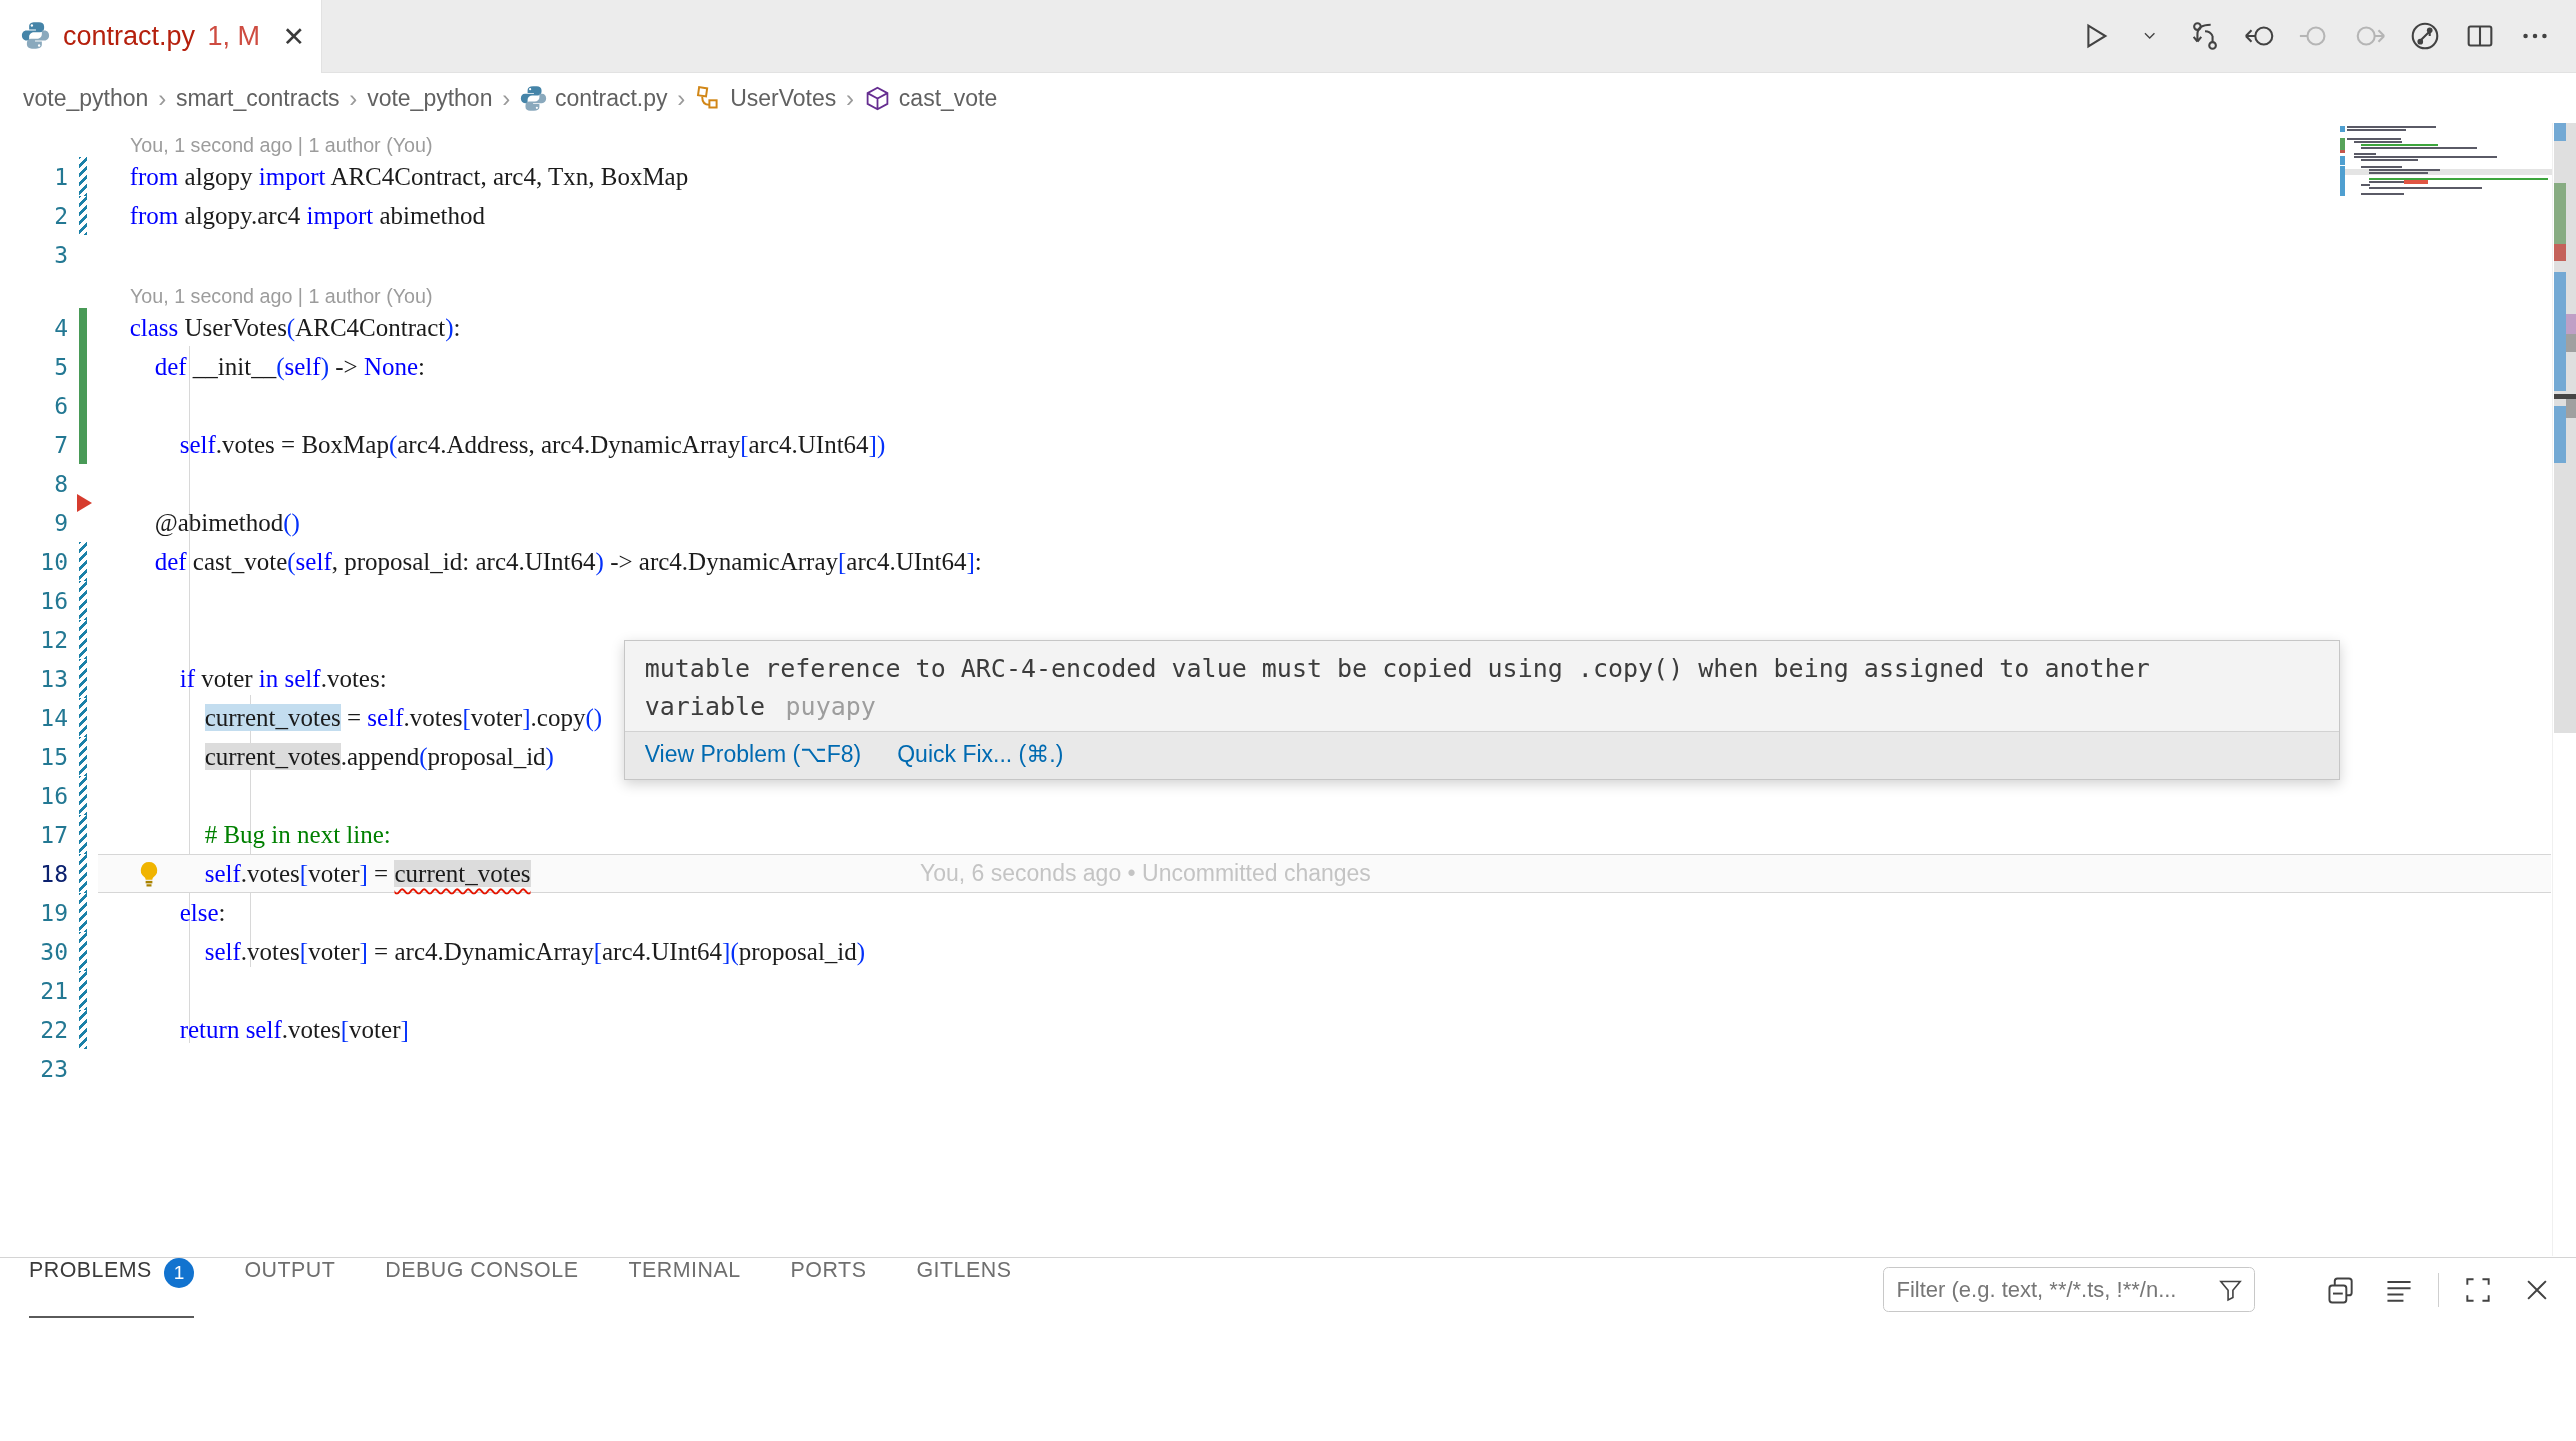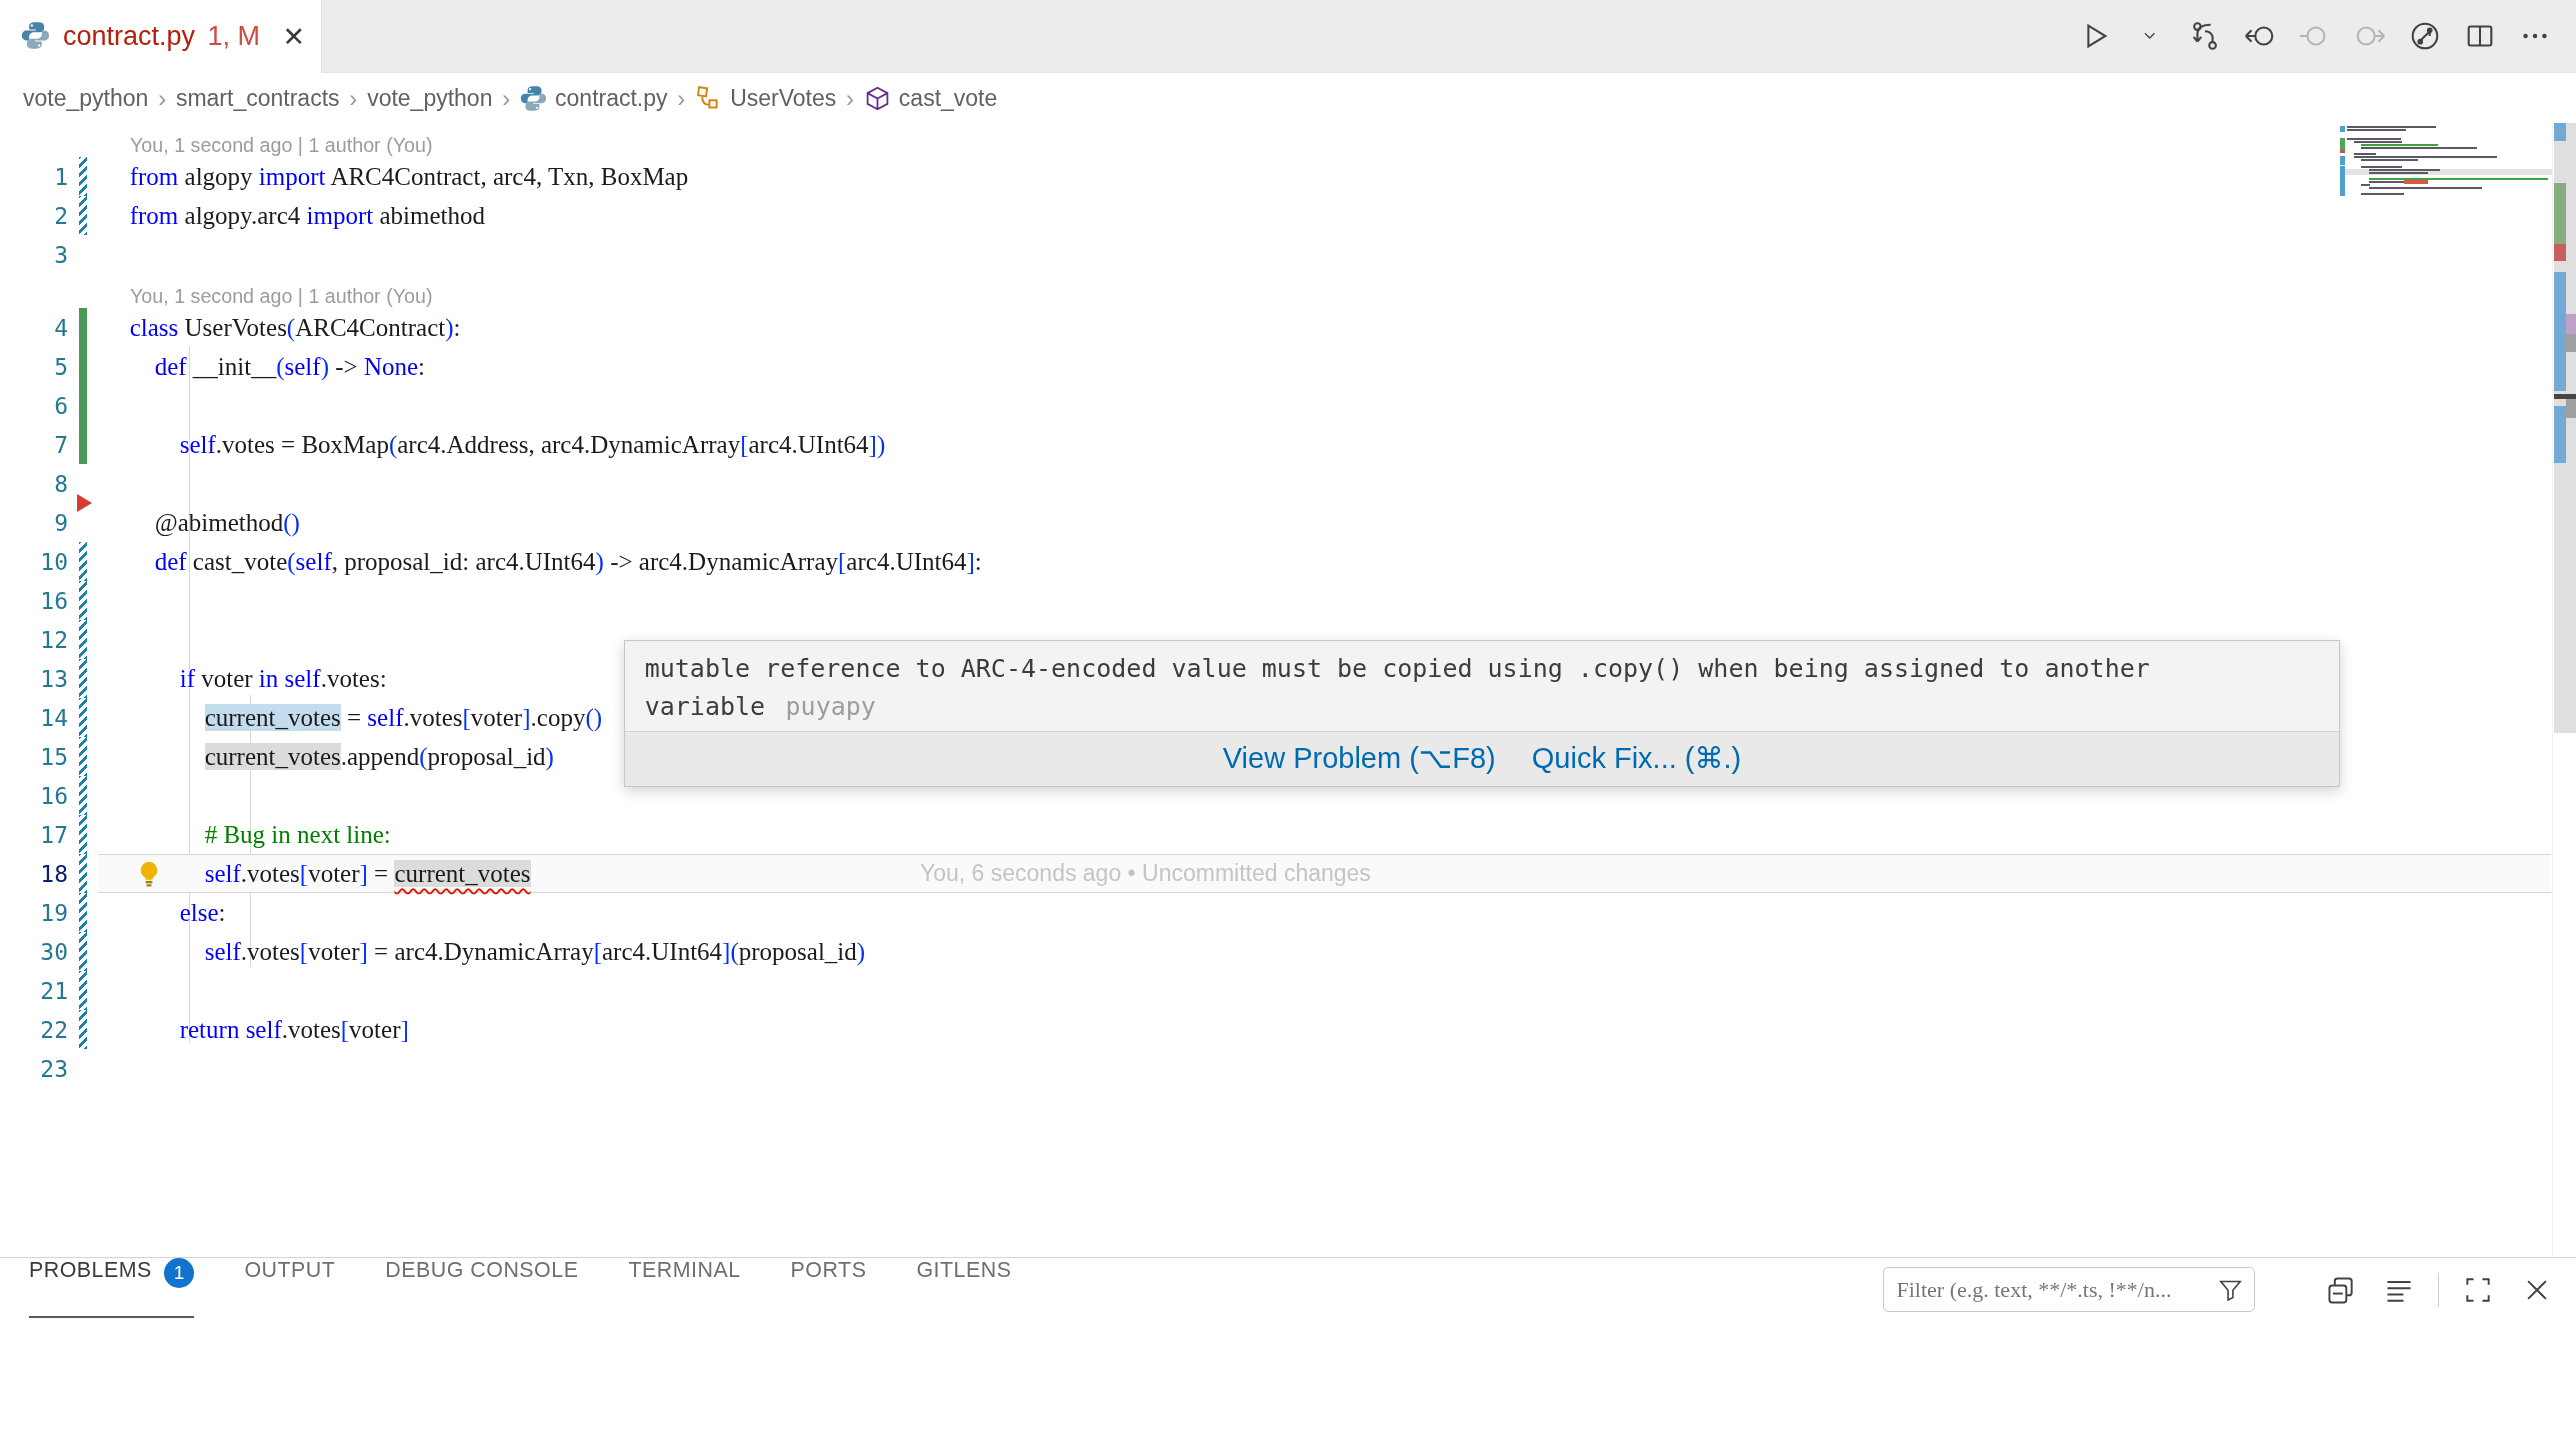--- a/index.html
+++ b/index.html
@@ -68,37 +68,37 @@
   .rmark { position:absolute; }
 
   
   .hover { position:absolute; left:624px; top:640px; width:1716px; z-index:20;
     background:#f3f3f3; border:0.9px solid #c6c6c6; box-shadow:0 3.6px 12.5px rgba(0,0,0,0.18); }
   .hv-msg { padding:9px 19.7px 5.4px 19.7px; font-family:"DejaVu Sans Mono", monospace;
     font-size:25px; line-height:38px; color:#3c3c3c; border-bottom:0.9px solid #d2d2d2; }
   .hv-src { color:#9d9d9d; padding-left:5.4px; }
   .hv-sig { padding:12.5px 19.7px; font-size:25px; color:#262626; border-bottom:0.9px solid #d2d2d2; }
   .hv-num { color:#098658; }
-  .hv-foot { background:#e9e9e9; padding:9px 19.7px 10.7px 19.7px; font-size:29px; display:flex; gap:36px;justify-content:center; }
+  .hv-foot { background:#e9e9e9; padding:9px 19.7px 10.7px 19.7px; font-size:23px; display:flex; gap:36px; }
   .hv-foot a { color:#006ab1; cursor:pointer; text-decoration:none; }
 
   
   .panel { position:absolute; left:0; top:1257px; width:2576px; height:185px;
     background:#fff; border-top:0.9px solid #d4d4d4; }
   .panel-tabs { position:absolute; left:29px; top:0; height:60px; display:flex; gap:50px; align-items:stretch; }
   .ptab { display:flex; align-items:flex-start; gap:12.5px; font-size:21.4px; letter-spacing:0.5px;
     color:#6f6f6f; cursor:pointer; border-bottom:2.7px solid rgba(0,0,0,0); }
   .ptab.active { color:#3b3b3b; border-bottom-color:#5a5a5a; }
   .ptab-badge { min-width:30px; height:30px; border-radius:15px; background:#1273cf; color:#fff;
     font-size:19px; display:flex; align-items:center; justify-content:center; padding:0 5.4px; }
   .pfilter { position:absolute; left:1883px; top:9px; width:372px; height:45px;
     border:0.9px solid #c8c8c8; border-radius:5.4px; background:#fff;
     display:flex; align-items:center; padding:0 9px 0 12.5px; }
   .pfilter input { border:none; outline:none; flex:1; font-size:22px; color:#b91c1c;
-    font-family:Liberation Serif, serif; background:rgba(0,0,0,0); min-width:0; }
+    font-family:Liberation Sans, sans-serif; background:rgba(0,0,0,0); min-width:0; }
   .pfilter input::placeholder { color:#767676; }
   .pfilter svg { width:29px; height:29px; stroke:#424242; fill:none; stroke-width:2; flex:none; }
   .ptools { position:absolute; left:2321px; top:9px; height:45px; display:flex; align-items:center; gap:19.7px; }
   .ptools .icon-btn svg { width:32px; height:32px; }
   .psep { width:0.9px; height:34px; background:#cfcfcf; }
 </style>
 </head>
 <body>
 
 <div class="tabbar">

